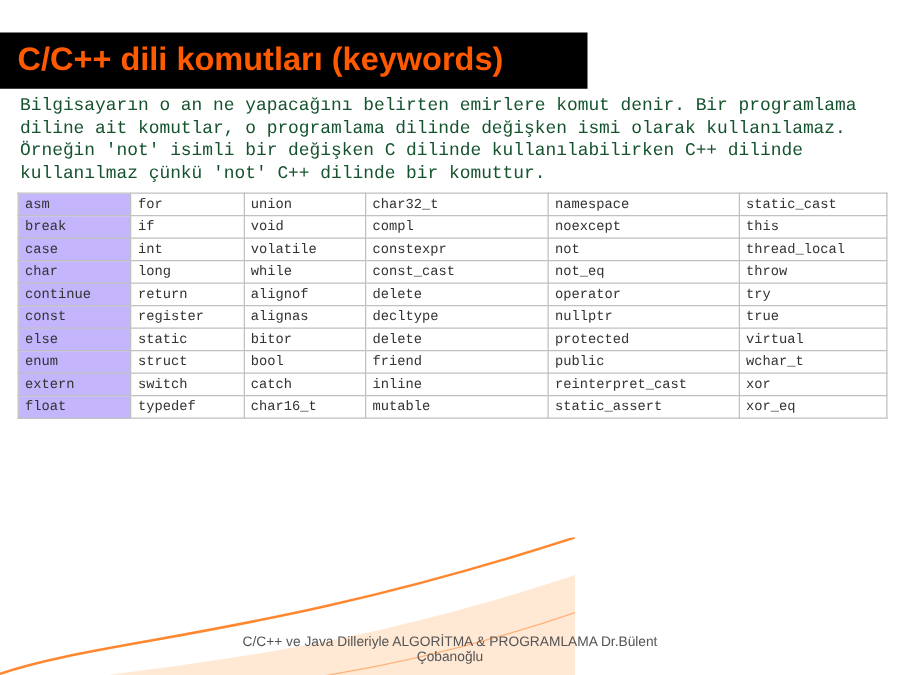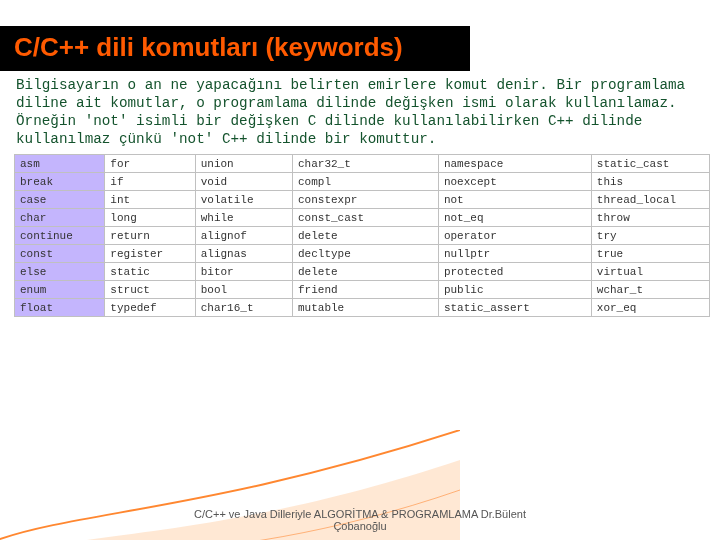--- a/index.html
+++ b/index.html
@@ -146,20 +146,28 @@
         </tr>
         <tr>
           <td class="shaded">enum</td>
           <td>struct</td>
           <td>bool</td>
           <td>friend</td>
           <td>public</td>
           <td>wchar_t</td>
         </tr>
         <tr>
+          <td class="shaded">extern</td>
+          <td>switch</td>
+          <td>catch</td>
+          <td>inline</td>
+          <td>reinterpret_cast</td>
+          <td>xor</td>
+        </tr>
+        <tr>
           <td class="shaded">float</td>
           <td>typedef</td>
           <td>char16_t</td>
           <td>mutable</td>
           <td>static_assert</td>
           <td>xor_eq</td>
         </tr>
       </tbody>
   </table>
 </div>

